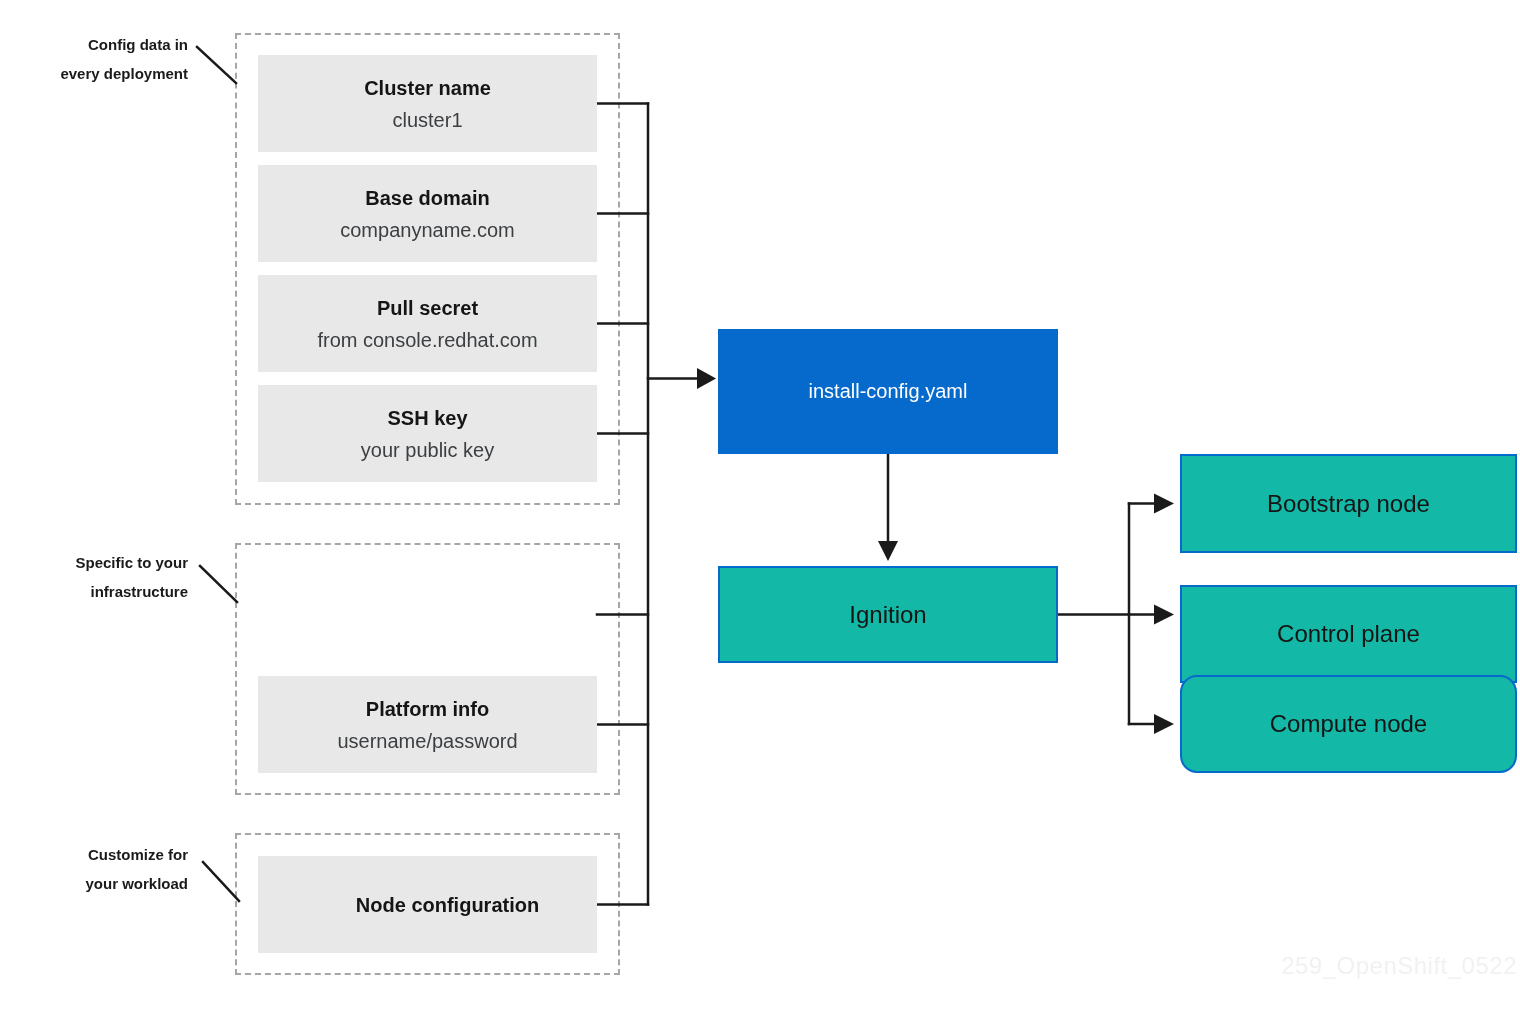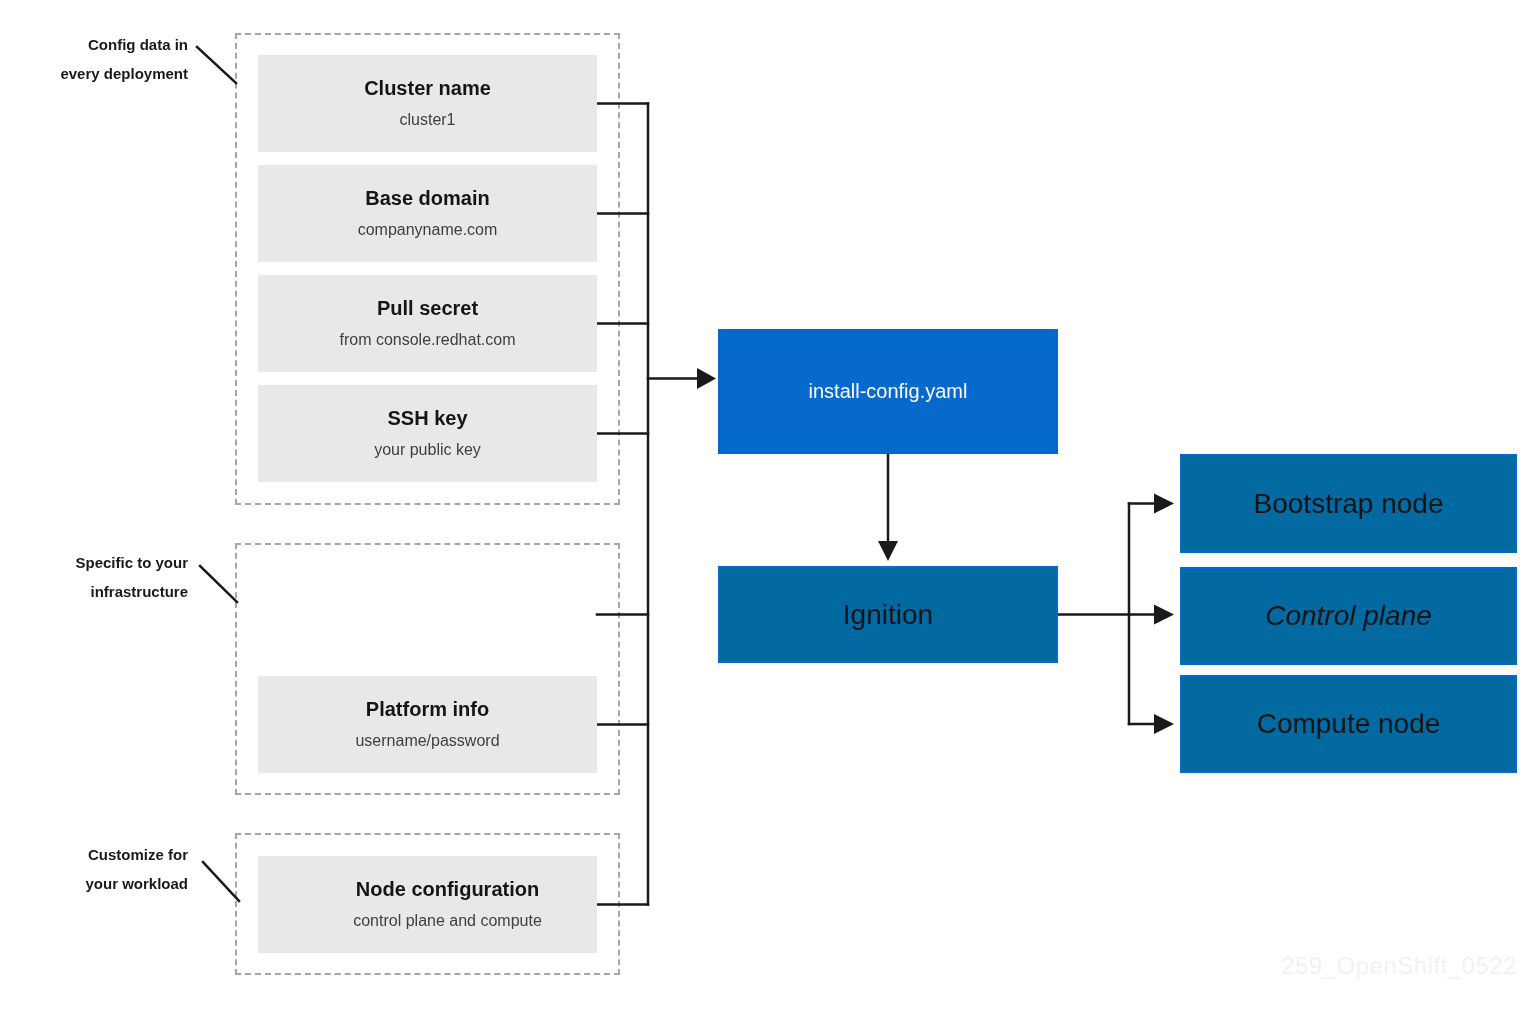--- a/index.html
+++ b/index.html
@@ -27,35 +27,35 @@
   .g2{top:543px;height:252px;}
   .g3{top:833px;height:142px;}
   .gray-box{
     position:absolute;left:258px;width:339px;height:97px;background:var(--box-gray);
     display:flex;flex-direction:column;align-items:center;justify-content:center;
     gap:4px;z-index:10;box-sizing:border-box;text-align:center;
   }
   .b1{top:55px;}  .b2{top:165px;} .b3{top:275px;} .b4{top:385px;}
   .b5{top:566px;} .b6{top:676px;} .b7{top:856px;padding-left:40px;}
   .box-title{font-size:20px;font-weight:700;color:var(--title-text);line-height:28px;text-align:center;}
-  .box-subtitle{font-size:16px;font-weight:400;color:var(--subtitle-text);line-height:28px;}
+  .box-subtitle{font-size:20px;font-weight:400;color:var(--subtitle-text);line-height:28px;}
   .blue-box{
     position:absolute;left:718px;top:329px;width:340px;height:125px;background:var(--primary-blue);
     color:#ffffff;font-size:20px;font-weight:500;display:flex;align-items:center;justify-content:center;
     z-index:10;box-sizing:border-box;
   }
   .outline-box{
-    position:absolute;background:#0369a1;border:2px solid var(--primary-blue);
-    color:var(--title-text);font-size:28px;font-weight:500;
+    position:absolute;background:#14b8a6;border:2px solid var(--primary-blue);
+    color:var(--title-text);font-size:24px;font-weight:500;
     display:flex;align-items:center;justify-content:center;z-index:10;box-sizing:border-box;
   }
   .ignition{left:718px;top:566px;width:340px;height:97px;}
   .out0{left:1180px;top:454px;width:337px;height:99px;}
-  .out1{left:1180px;top:567px;width:337px;height:98px;font-style:italic;}
-  .out2{left:1180px;top:675px;width:337px;height:98px;}
+  .out1{left:1180px;top:585px;width:337px;height:98px;}
+  .out2{left:1180px;top:675px;width:337px;height:98px;border-radius:17px;}
   .annotation{
     position:absolute;left:0;width:188px;text-align:right;white-space:nowrap;
     font-size:15px;font-weight:700;line-height:29px;color:var(--line-black);z-index:10;
   }
   .a1{top:30px;} .a2{top:548px;} .a3{top:840px;}
   .watermark{
     position:absolute;right:3px;top:952px;font-size:24px;font-weight:400;
     color:var(--watermark-gray);letter-spacing:.5px;z-index:2;
   }
 </style>
@@ -128,21 +128,20 @@
   <div class="gray-box b4">
     <div class="box-title">SSH key</div>
     <div class="box-subtitle">your public key</div>
   </div>
   <div class="gray-box b6">
     <div class="box-title">Platform info</div>
     <div class="box-subtitle">username/password</div>
   </div>
   <div class="gray-box b7">
     <div class="box-title">Node configuration</div>
-    <div class="box-subtitle">control plane and compute</div>
   </div>
 
   <div class="blue-box">install-config.yaml</div>
   <div class="outline-box ignition">Ignition</div>
   <div class="outline-box out0">Bootstrap node</div>
   <div class="outline-box out1">Control plane</div>
   <div class="outline-box out2">Compute node</div>
 
   <div class="watermark">259_OpenShift_0522</div>
 

